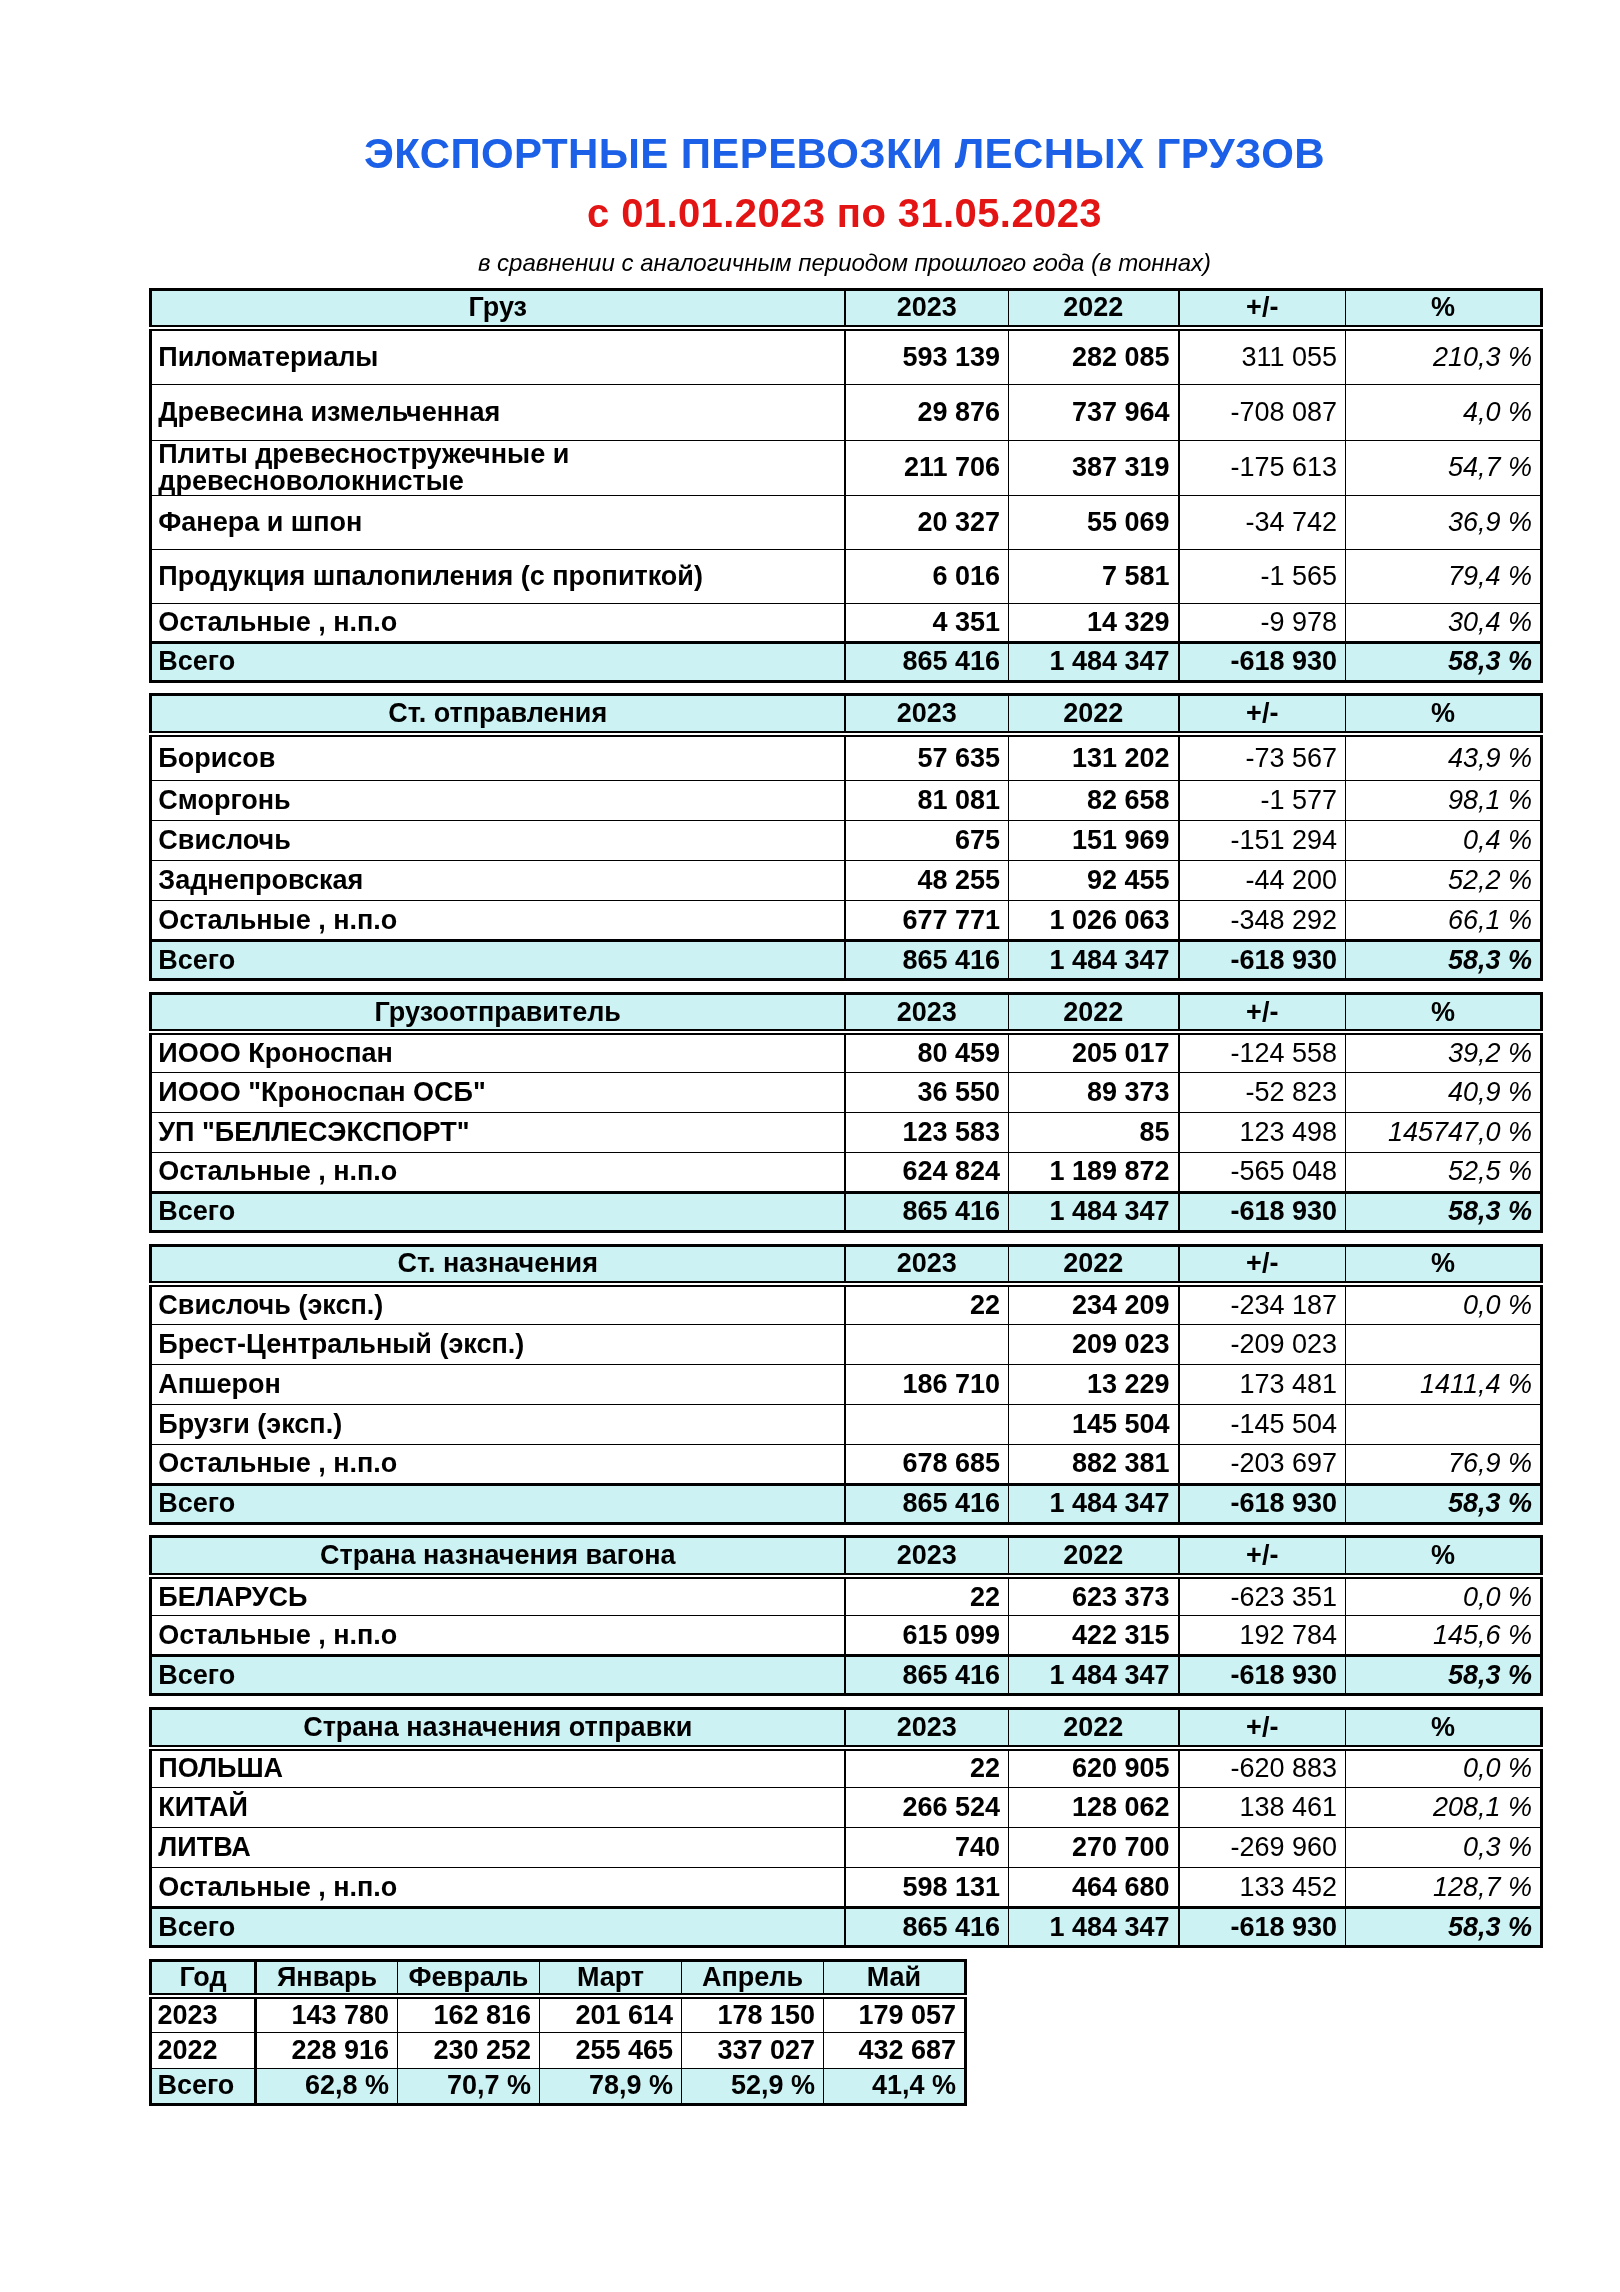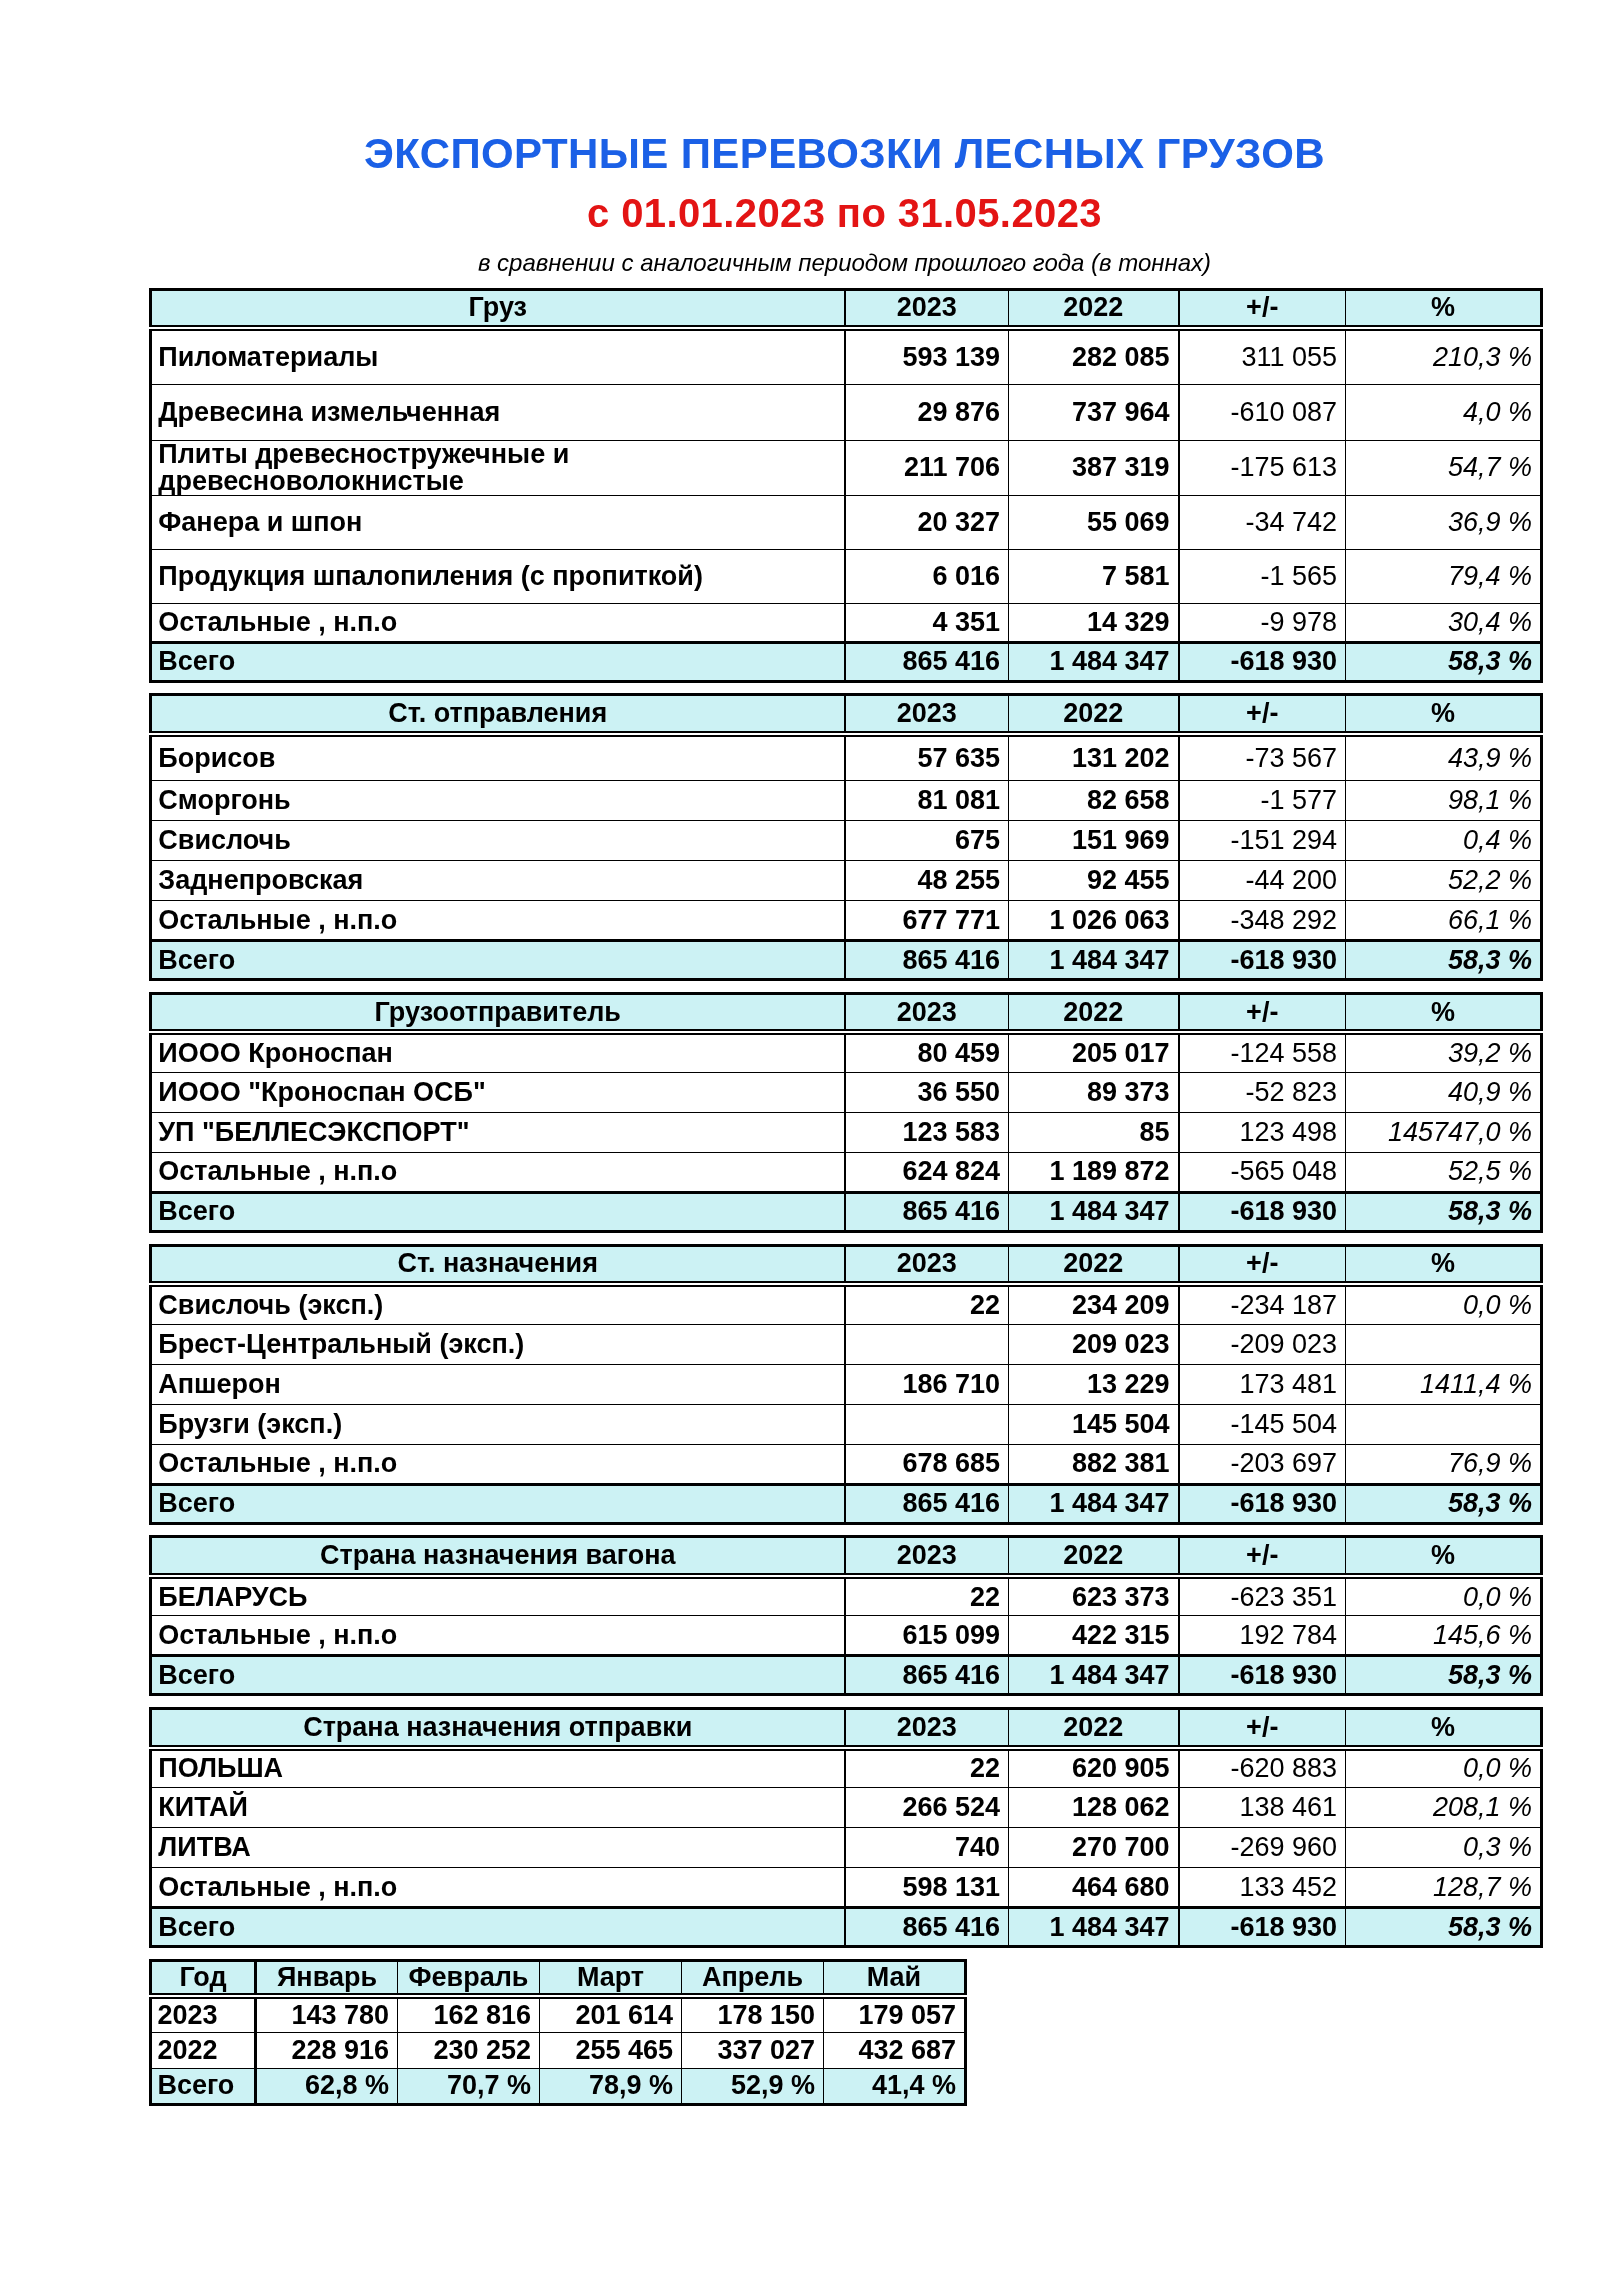--- a/index.html
+++ b/index.html
@@ -83,21 +83,21 @@
             <td class="c0">Пиломатериалы</td>
             <td class="c1">593 139</td>
             <td class="c2">282 085</td>
             <td class="c3">311 055</td>
             <td class="c4">210,3 %</td>
           </tr>
           <tr class="drow" style="height: 56px;">
             <td class="c0">Древесина измельченная</td>
             <td class="c1">29 876</td>
             <td class="c2">737 964</td>
-            <td class="c3">-610 087</td>
+            <td class="c3">-708 087</td>
             <td class="c4">4,0 %</td>
           </tr>
           <tr class="drow" style="height: 54px;">
             <td class="c0">Плиты древесностружечные и древесноволокнистые</td>
             <td class="c1">211 706</td>
             <td class="c2">387 319</td>
             <td class="c3">-175 613</td>
             <td class="c4">54,7 %</td>
           </tr>
           <tr class="drow" style="height: 54px;">

